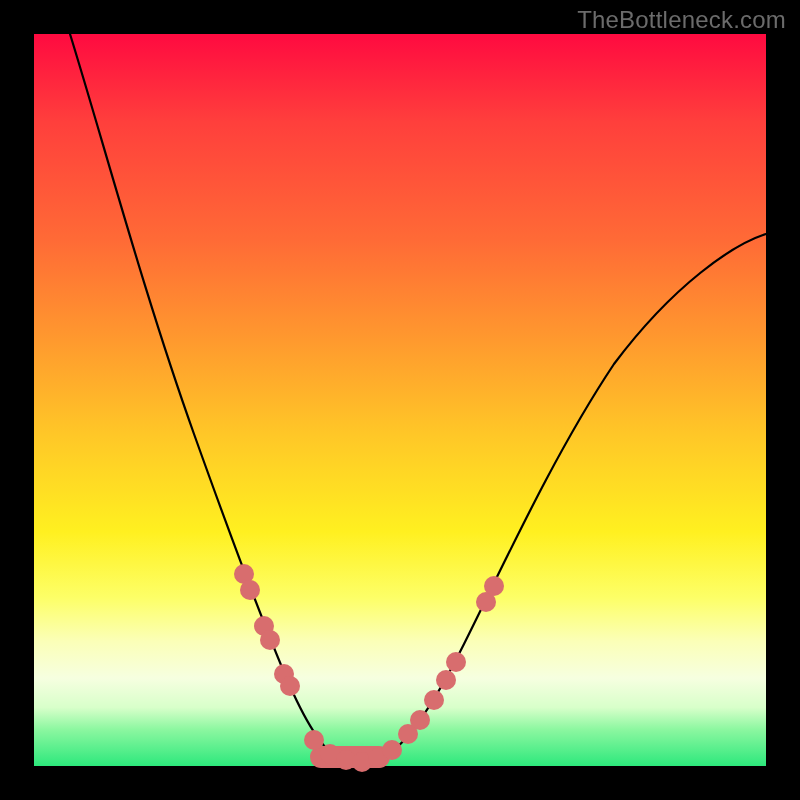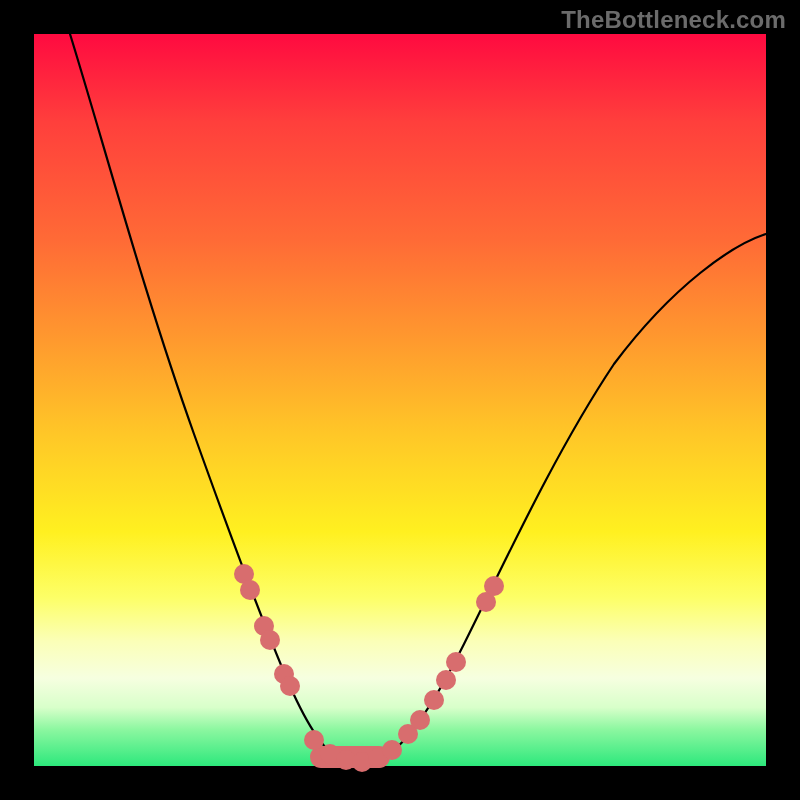--- a/index.html
+++ b/index.html
@@ -39,21 +39,21 @@
       #8cf7a0 95%,
       #2de87c 100%
     );
   }
   .watermark {
     position: absolute;
     top: 6px;
     right: 14px;
     color: #6b6b6b;
     font-size: 24px;
-    font-weight: 700;
+    font-weight: 400;
     letter-spacing: 0.2px;
     user-select: none;
   }
   svg.curve {
     position: absolute;
     left: 0;
     top: 0;
     width: 732px;
     height: 732px;
     overflow: visible;

